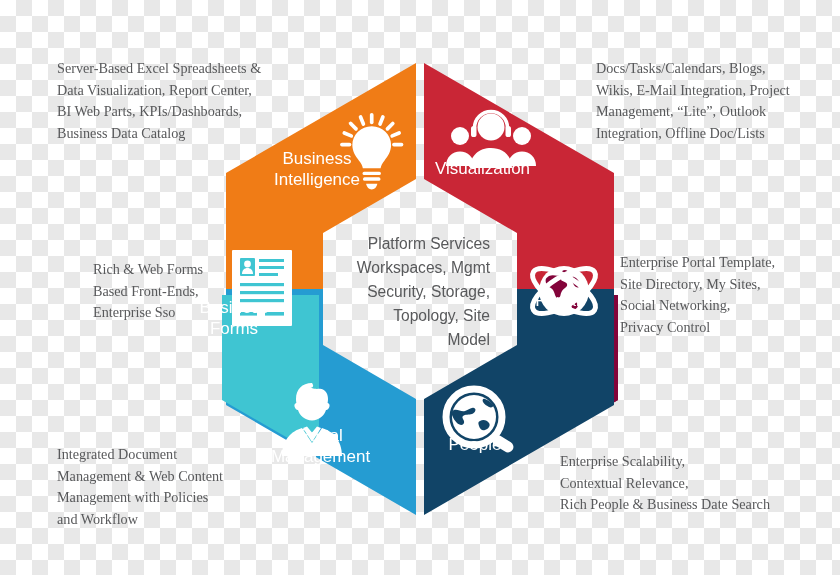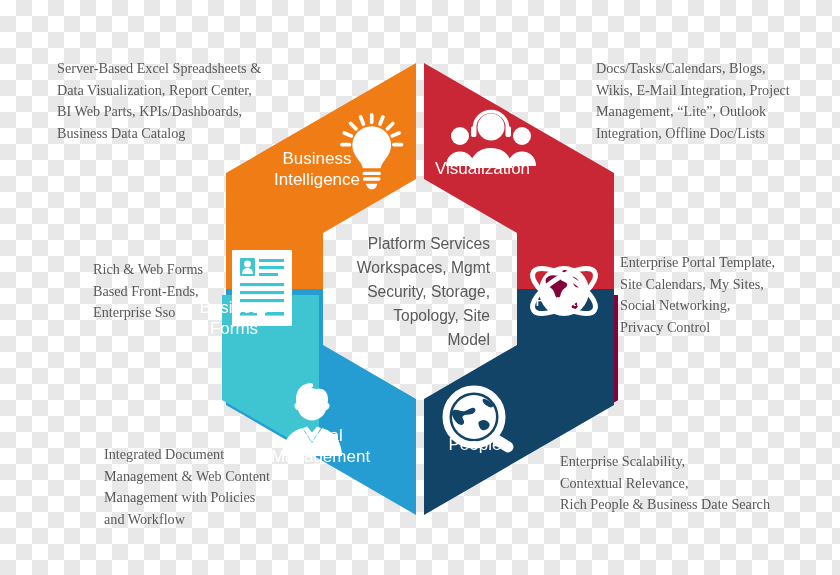--- a/index.html
+++ b/index.html
@@ -179,28 +179,28 @@
 Data Visualization, Report Center,
 BI Web Parts, KPIs/Dashboards,
 Business Data Catalog</div>
 
 <div class="callout" style="left:596px;top:58px;width:260px;">Docs/Tasks/Calendars, Blogs,
 Wikis, E-Mail Integration, Project
 Management, “Lite”, Outlook
 Integration, Offline Doc/Lists</div>
 
 <div class="callout" style="left:620px;top:252px;width:220px;">Enterprise Portal Template,
-Site Calendars, My Sites,
+Site Directory, My Sites,
 Social Networking,
 Privacy Control</div>
 
 <div class="callout" style="left:560px;top:451px;width:319px;">Enterprise Scalability,
 Contextual Relevance,
 Rich People &amp; Business Date Search</div>
 
-<div class="callout" style="left:57px;top:444px;width:260px;margin-left:47px;">Integrated Document
+<div class="callout" style="left:57px;top:444px;width:260px;">Integrated Document
 Management &amp; Web Content
 Management with Policies
 and Workflow</div>
 
 <div class="callout" style="left:57px;top:259px;width:175px;margin-left:36px;">Rich &amp; Web Forms
 Based Front-Ends,
 Enterprise Sso</div>
 
 </body></html>

